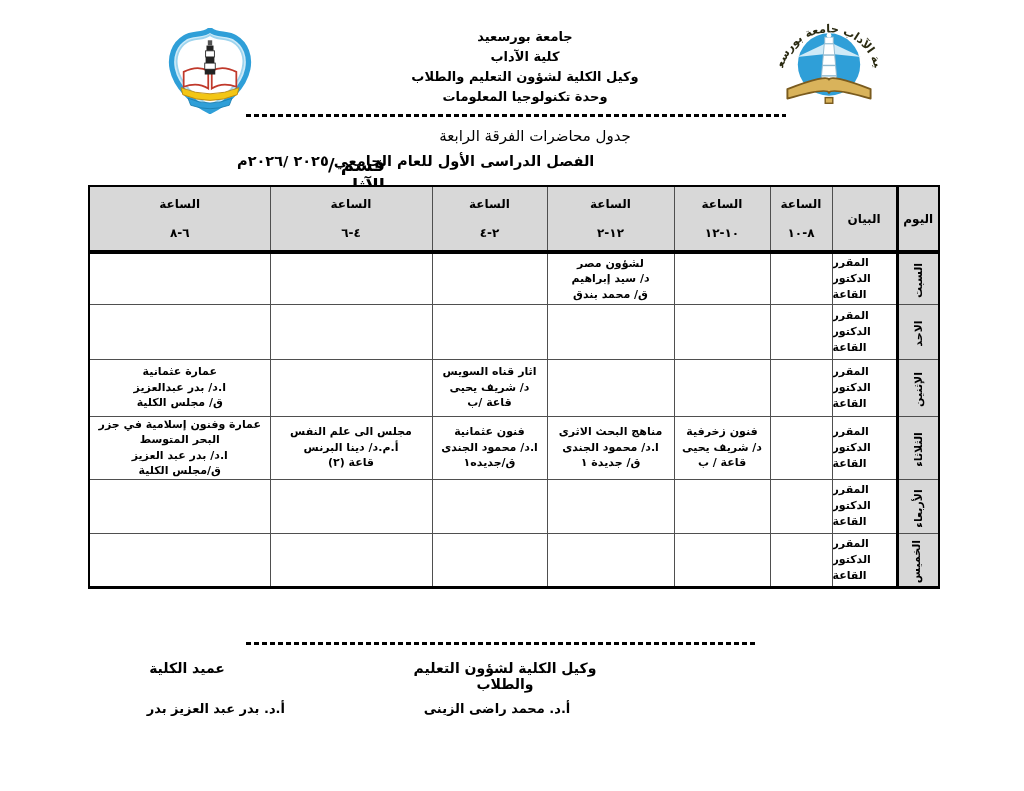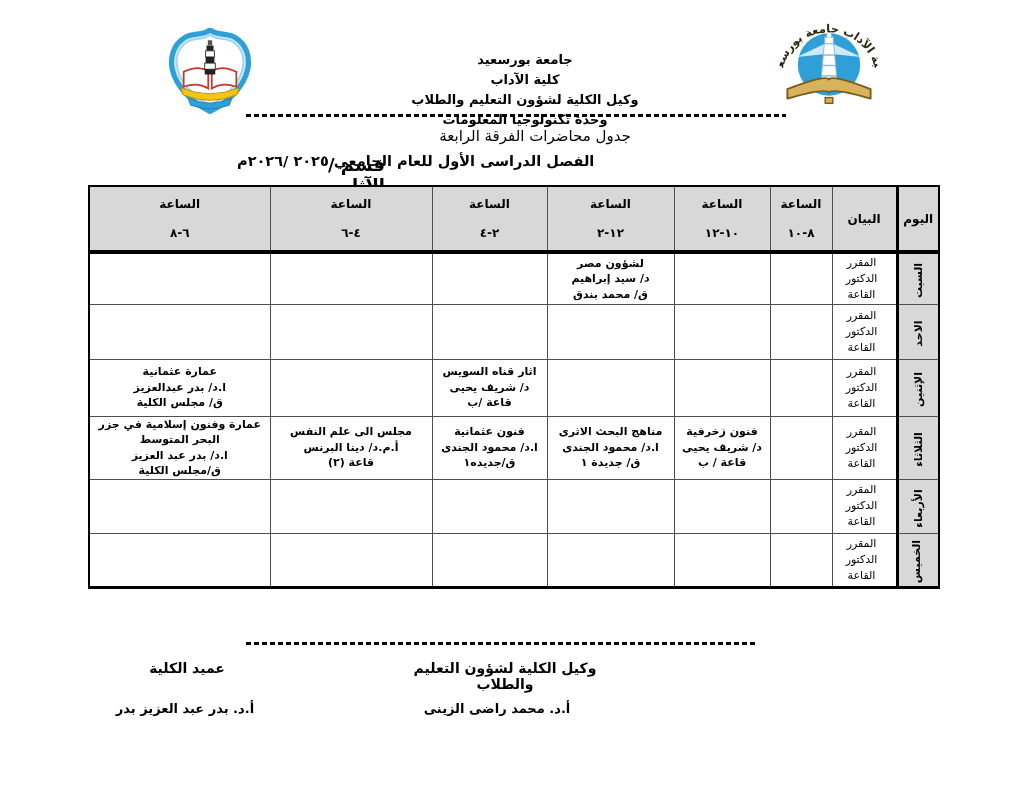--- a/index.html
+++ b/index.html
@@ -10,21 +10,21 @@
     background: #ffffff;
     direction: rtl;
     font-family: "DejaVu Sans", sans-serif;
     color: #000;
     overflow: hidden;
   }
 
   
   .org-block {
     position: absolute; top: 27px; left: 225px; width: 600px;
-    text-align: center; font-size: 13px; font-weight: bold; line-height: 20px; margin-top: 23px;
+    text-align: center; font-size: 13px; font-weight: bold; line-height: 20px;
   }
   .dash-line {
     position: absolute; height: 3px;
     background: repeating-linear-gradient(90deg, #000 0 5px, transparent 5px 8px);
   }
   .top-divider { top: 114px; left: 246px; width: 540px; }
   .doc-title {
     position: absolute; top: 127px; left: 235px; width: 600px;
     text-align: center; font-size: 15px; font-weight: normal;
   }
@@ -53,21 +53,21 @@
     background: #d8d8d8; font-size: 12px; font-weight: bold;
     border-bottom: 4px solid #000; text-align: center;
   }
   th.day-h, td.day-cell { border-left: 3px solid #000 !important; }
   td.day-cell { background: #d8d8d8; text-align: center; }
   .day-rot {
     display: inline-block; transform: rotate(-90deg);
     font-size: 11px; font-weight: bold; white-space: nowrap;
   }
   td.info-cell {
-    font-size: 11px; font-weight: normal; text-align: center;
+    font-size: 11px; font-weight: bold; text-align: left;
     padding-right: 5px; line-height: 16px;
   }
   td.slot-cell {
     font-size: 11px; font-weight: bold; text-align: center;
     line-height: 15.5px; padding: 0 3px;
   }
   thead tr { height: 66px; }
   tbody tr:nth-child(1) { height: 52px; }
   tbody tr:nth-child(2) { height: 55px; }
   tbody tr:nth-child(3) { height: 57px; }
@@ -76,21 +76,21 @@
   tbody tr:nth-child(6) { height: 54px; }
   tbody tr:last-child td { border-bottom: 3px solid #000; }
   .hour-word { margin-bottom: 15px; }
 
   
   .bottom-divider { top: 642px; left: 246px; width: 511px; }
   .footer-text { position: absolute; text-align: center; font-weight: bold; }
   .fr-title { top: 660px; left: 395px; width: 220px; font-size: 14px; }
   .fr-name  { top: 701px; left: 387px; width: 220px; font-size: 13px; }
   .fl-title { top: 660px; left: 97px;  width: 180px; font-size: 14px; }
-  .fl-name  { top: 701px; left: 85px;  width: 200px; font-size: 13px; }
+  .fl-name  { top: 701px; left: 85px;  width: 200px; font-size: 13px; text-align: right; }
 </style>
 </head>
 <body>
 
 <div class="page">
 
   <div class="logo logo-univ">
     <svg width="88" height="86" viewBox="0 0 100 98">
       <path d="M50 2 C58 9 70 5 79 11 C91 18 96 33 93 47 C89 66 71 85 50 95 C29 85 11 66 7 47 C4 33 9 18 21 11 C30 5 42 9 50 2 Z" fill="#cdeaf8" stroke="#2f9fd8" stroke-width="6" stroke-linejoin="round"></path>
       <path d="M50 8 C57 14 68 11 76 16 C86 22 90 34 87 46 C84 62 68 79 50 88 C32 79 16 62 13 46 C10 34 14 22 24 16 C32 11 43 14 50 8 Z" fill="#ffffff" stroke="#9ed4ee" stroke-width="2"></path>

